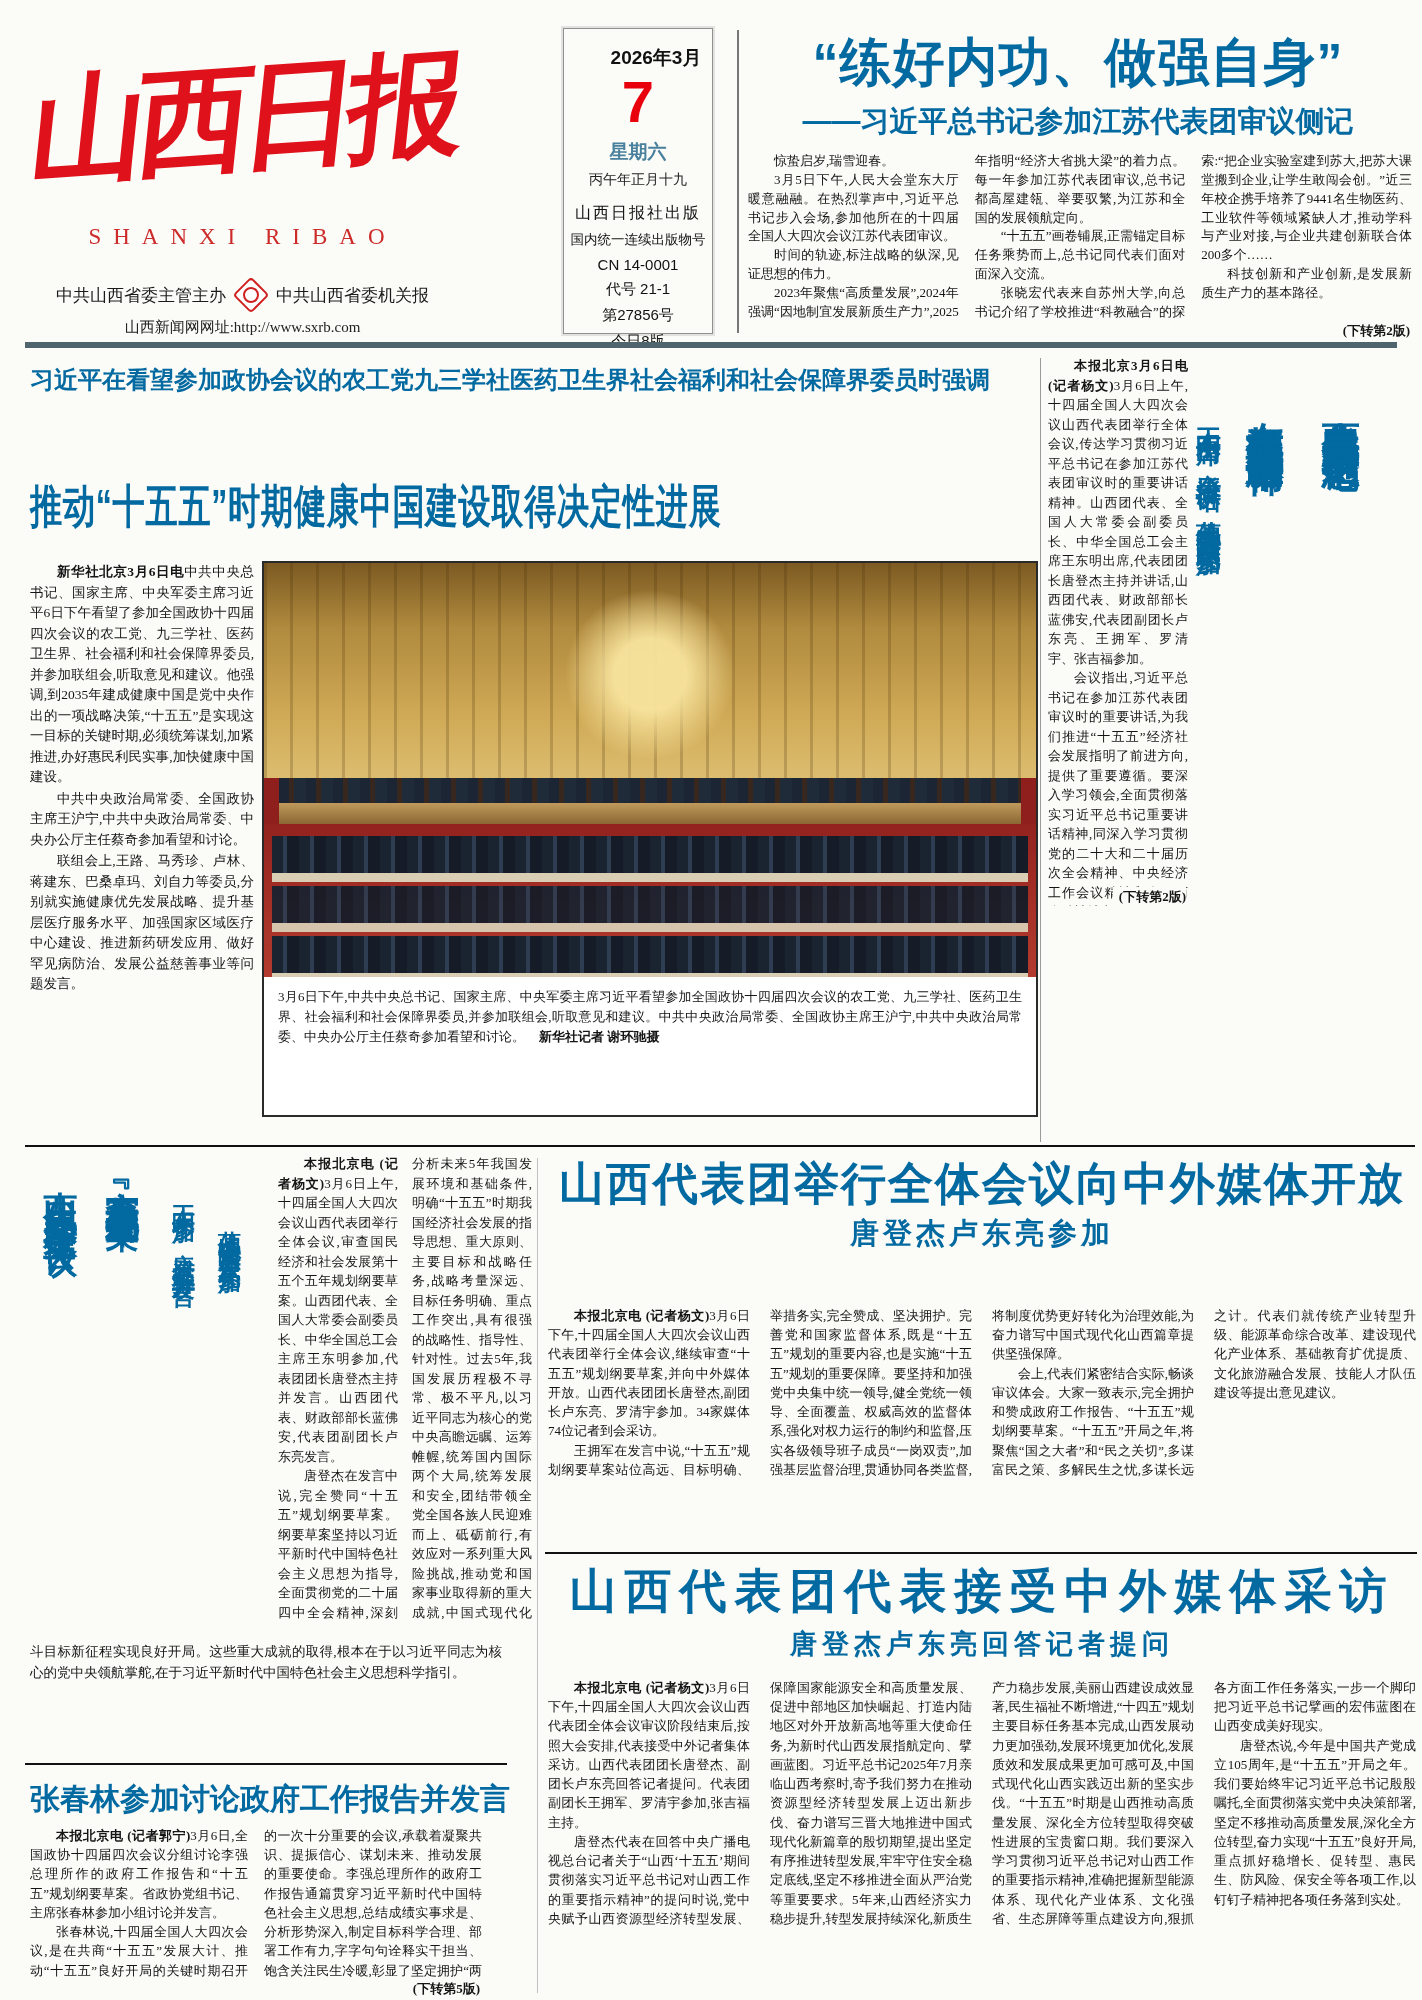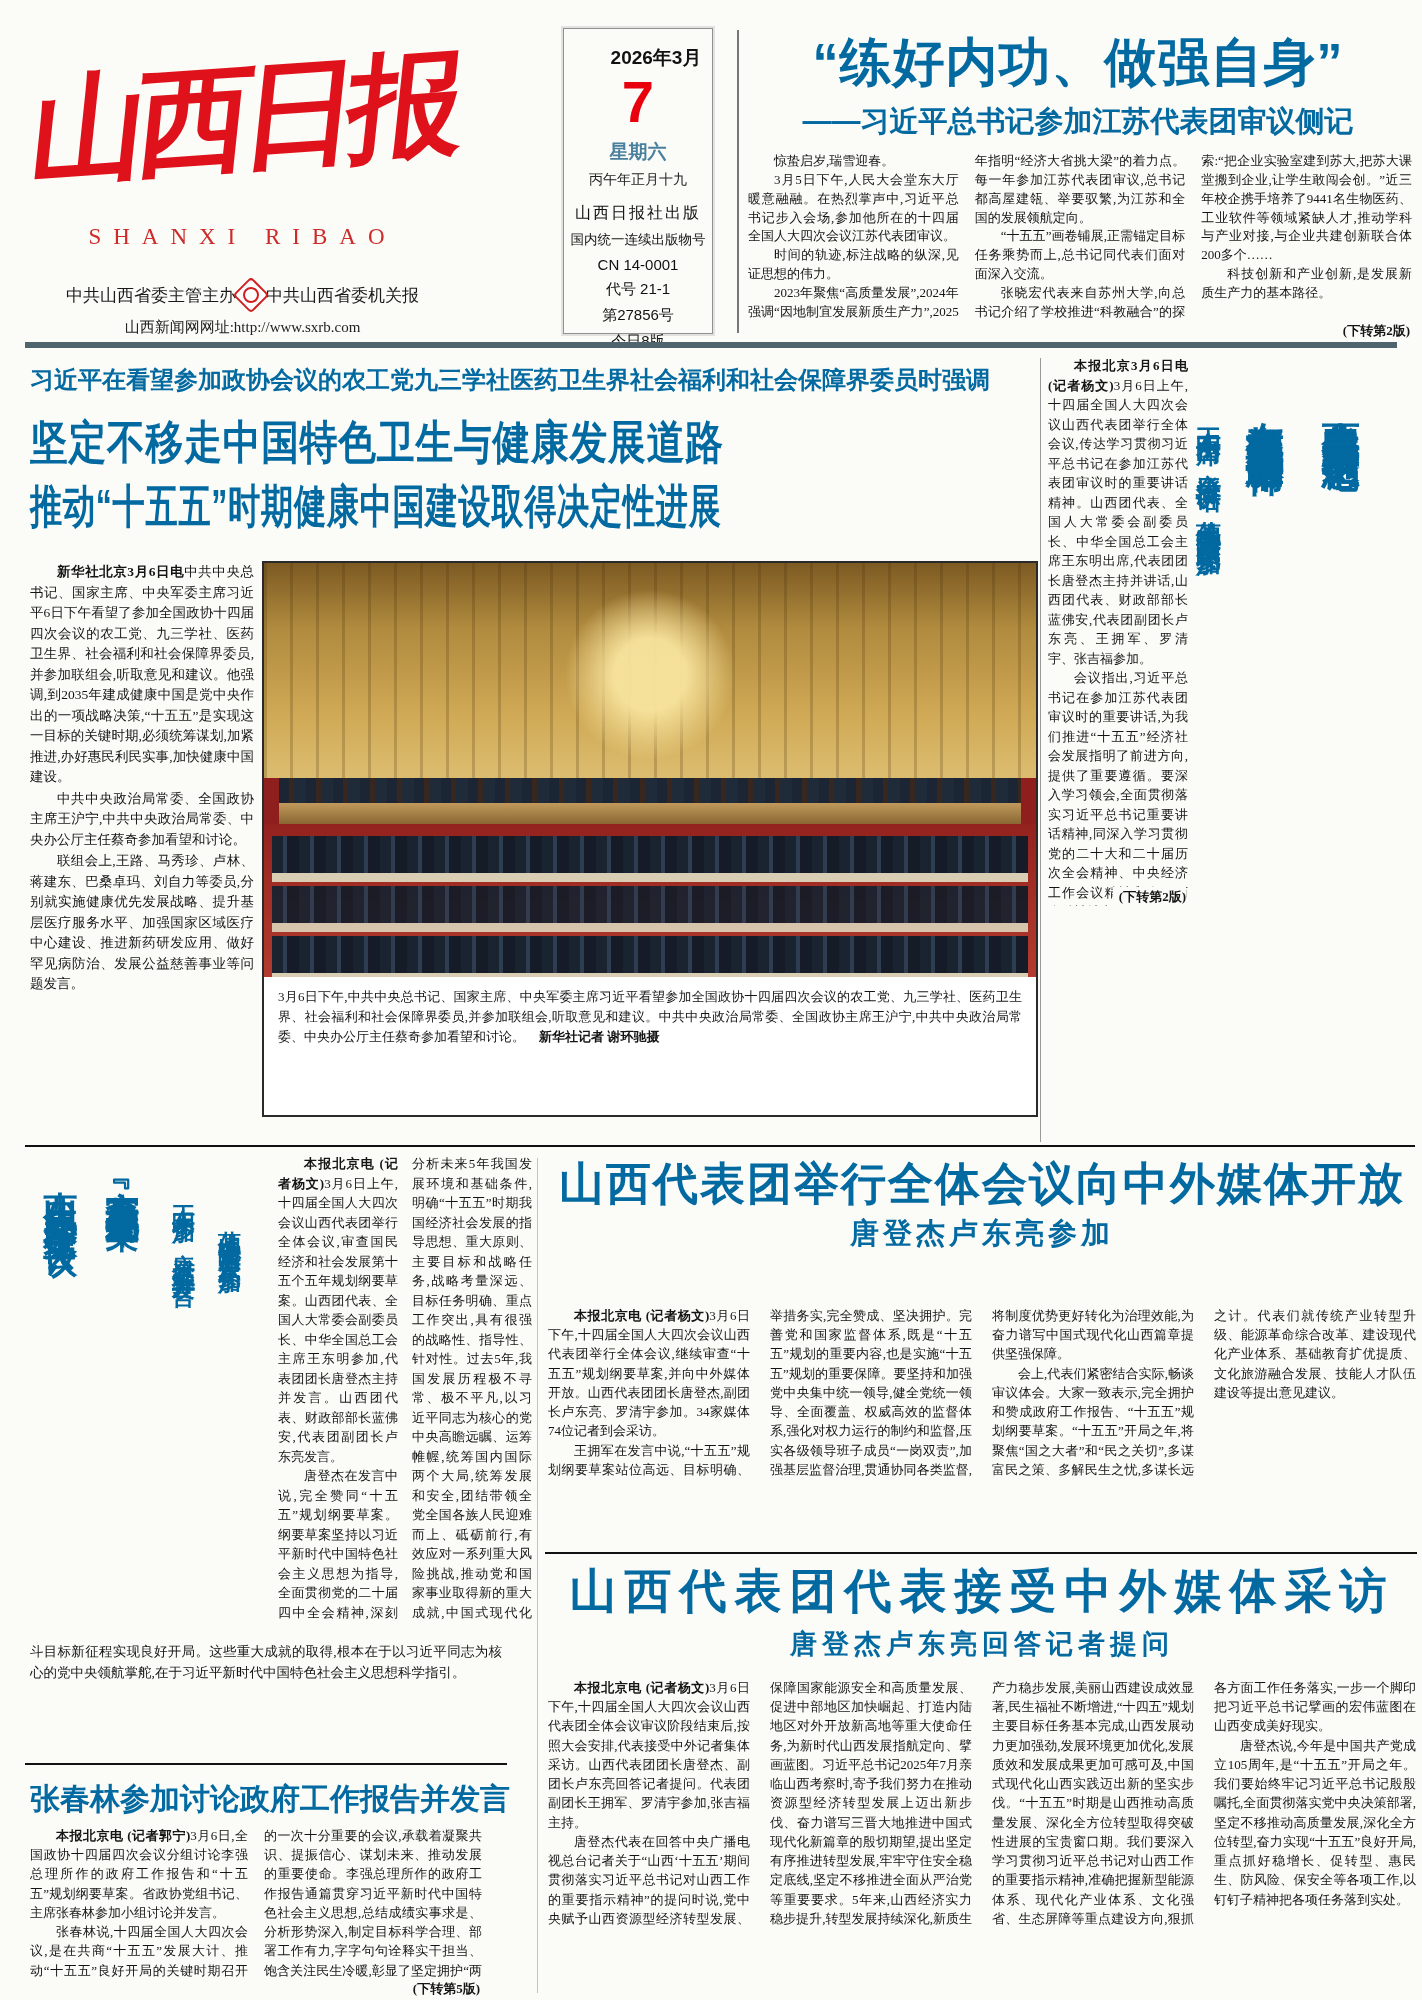--- a/index.html
+++ b/index.html
@@ -9,21 +9,21 @@
   .abs{position:absolute;}
   .jc{text-align:justify;text-justify:inter-ideograph;}
   p{margin:0;text-indent:2em;}
 
   
   .mast-callig{left:30px;top:18px;width:425px;height:200px;display:flex;align-items:center;justify-content:center;}
   .mast-callig span{font-family:"DejaVu Serif", serif;font-size:116px;font-weight:bold;color:#df121c;
         letter-spacing:-10px;transform:rotate(-4deg) skewX(-10deg);display:inline-block;}
   .mast-latin{left:30px;top:224px;width:425px;text-align:center;font-size:23px;letter-spacing:12px;
         color:#cd2a2a;font-family:"Liberation Serif",serif;}
-  .mast-org{left:30px;top:282px;width:425px;display:flex;align-items:center;justify-content:center;gap:2px;
+  .mast-org{left:30px;top:282px;width:425px;display:flex;align-items:center;justify-content:center;gap:12px;
         font-size:17px;font-family:"Liberation Sans",sans-serif;color:#1a1a1a;}
   .org-diamond{width:22px;height:22px;border:2px solid #cf1f1f;border-radius:4px;transform:rotate(45deg);
         background:#fff;position:relative;flex:0 0 auto;}
   .org-diamond:after{content:"";position:absolute;inset:3px;border:2px solid #cf1f1f;border-radius:50%;}
   .mast-url{left:30px;top:318px;width:425px;text-align:center;font-size:15px;color:#222;}
 
   
   .datebox{left:563px;top:28px;width:148px;height:304px;border:1px solid #909090;box-shadow:0 0 0 2px #e2e2de;
         text-align:center;font-family:"Liberation Sans",sans-serif;}
   .db-ym{margin-top:16px;font-size:19px;font-weight:bold;color:#111;padding-left:36px;}
@@ -159,21 +159,20 @@
       <p>“十五五”画卷铺展,正需锚定目标任务乘势而上,总书记同代表们面对面深入交流。</p>
       <p>张晓宏代表来自苏州大学,向总书记介绍了学校推进“科教融合”的探索:“把企业实验室建到苏大,把苏大课堂搬到企业,让学生敢闯会创。”近三年校企携手培养了9441名生物医药、工业软件等领域紧缺人才,推动学科与产业对接,与企业共建创新联合体200多个……</p>
       <p>科技创新和产业创新,是发展新质生产力的基本路径。</p>
     </div>
     <span class="jump-pin">(下转第2版)</span>
   </div>
 
   <div class="abs divider"></div>
 
   <div class="abs kicker hd">习近平在看望参加政协会议的农工党九三学社医药卫生界社会福利和社会保障界委员时强调</div>
-  <div class="abs lead-h lead-h1 hd"><span class="sq">坚定不移走中国特色卫生与健康发展道路</span></div>
   <div class="abs lead-h lead-h2 hd"><span class="sq">推动“十五五”时期健康中国建设取得决定性进展</span></div>
 
   <div class="abs lead-body jc">
     <p><b>新华社北京3月6日电</b><span>中共中央总书记、国家主席、中央军委主席习近平6日下午看望了参加全国政协十四届四次会议的农工党、九三学社、医药卫生界、社会福利和社会保障界委员,并参加联组会,听取意见和建议。他强调,到2035年建成健康中国是党中央作出的一项战略决策,“十五五”是实现这一目标的关键时期,必须统筹谋划,加紧推进,办好惠民利民实事,加快健康中国建设。</span></p>
     <p>中共中央政治局常委、全国政协主席王沪宁,中共中央政治局常委、中央办公厅主任蔡奇参加看望和讨论。</p>
     <p>联组会上,王路、马秀珍、卢林、蒋建东、巴桑卓玛、刘自力等委员,分别就实施健康优先发展战略、提升基层医疗服务水平、加强国家区域医疗中心建设、推进新药研发应用、做好罕见病防治、发展公益慈善事业等问题发言。</p>
 
   </div>
 
   <div class="abs photo-box">

